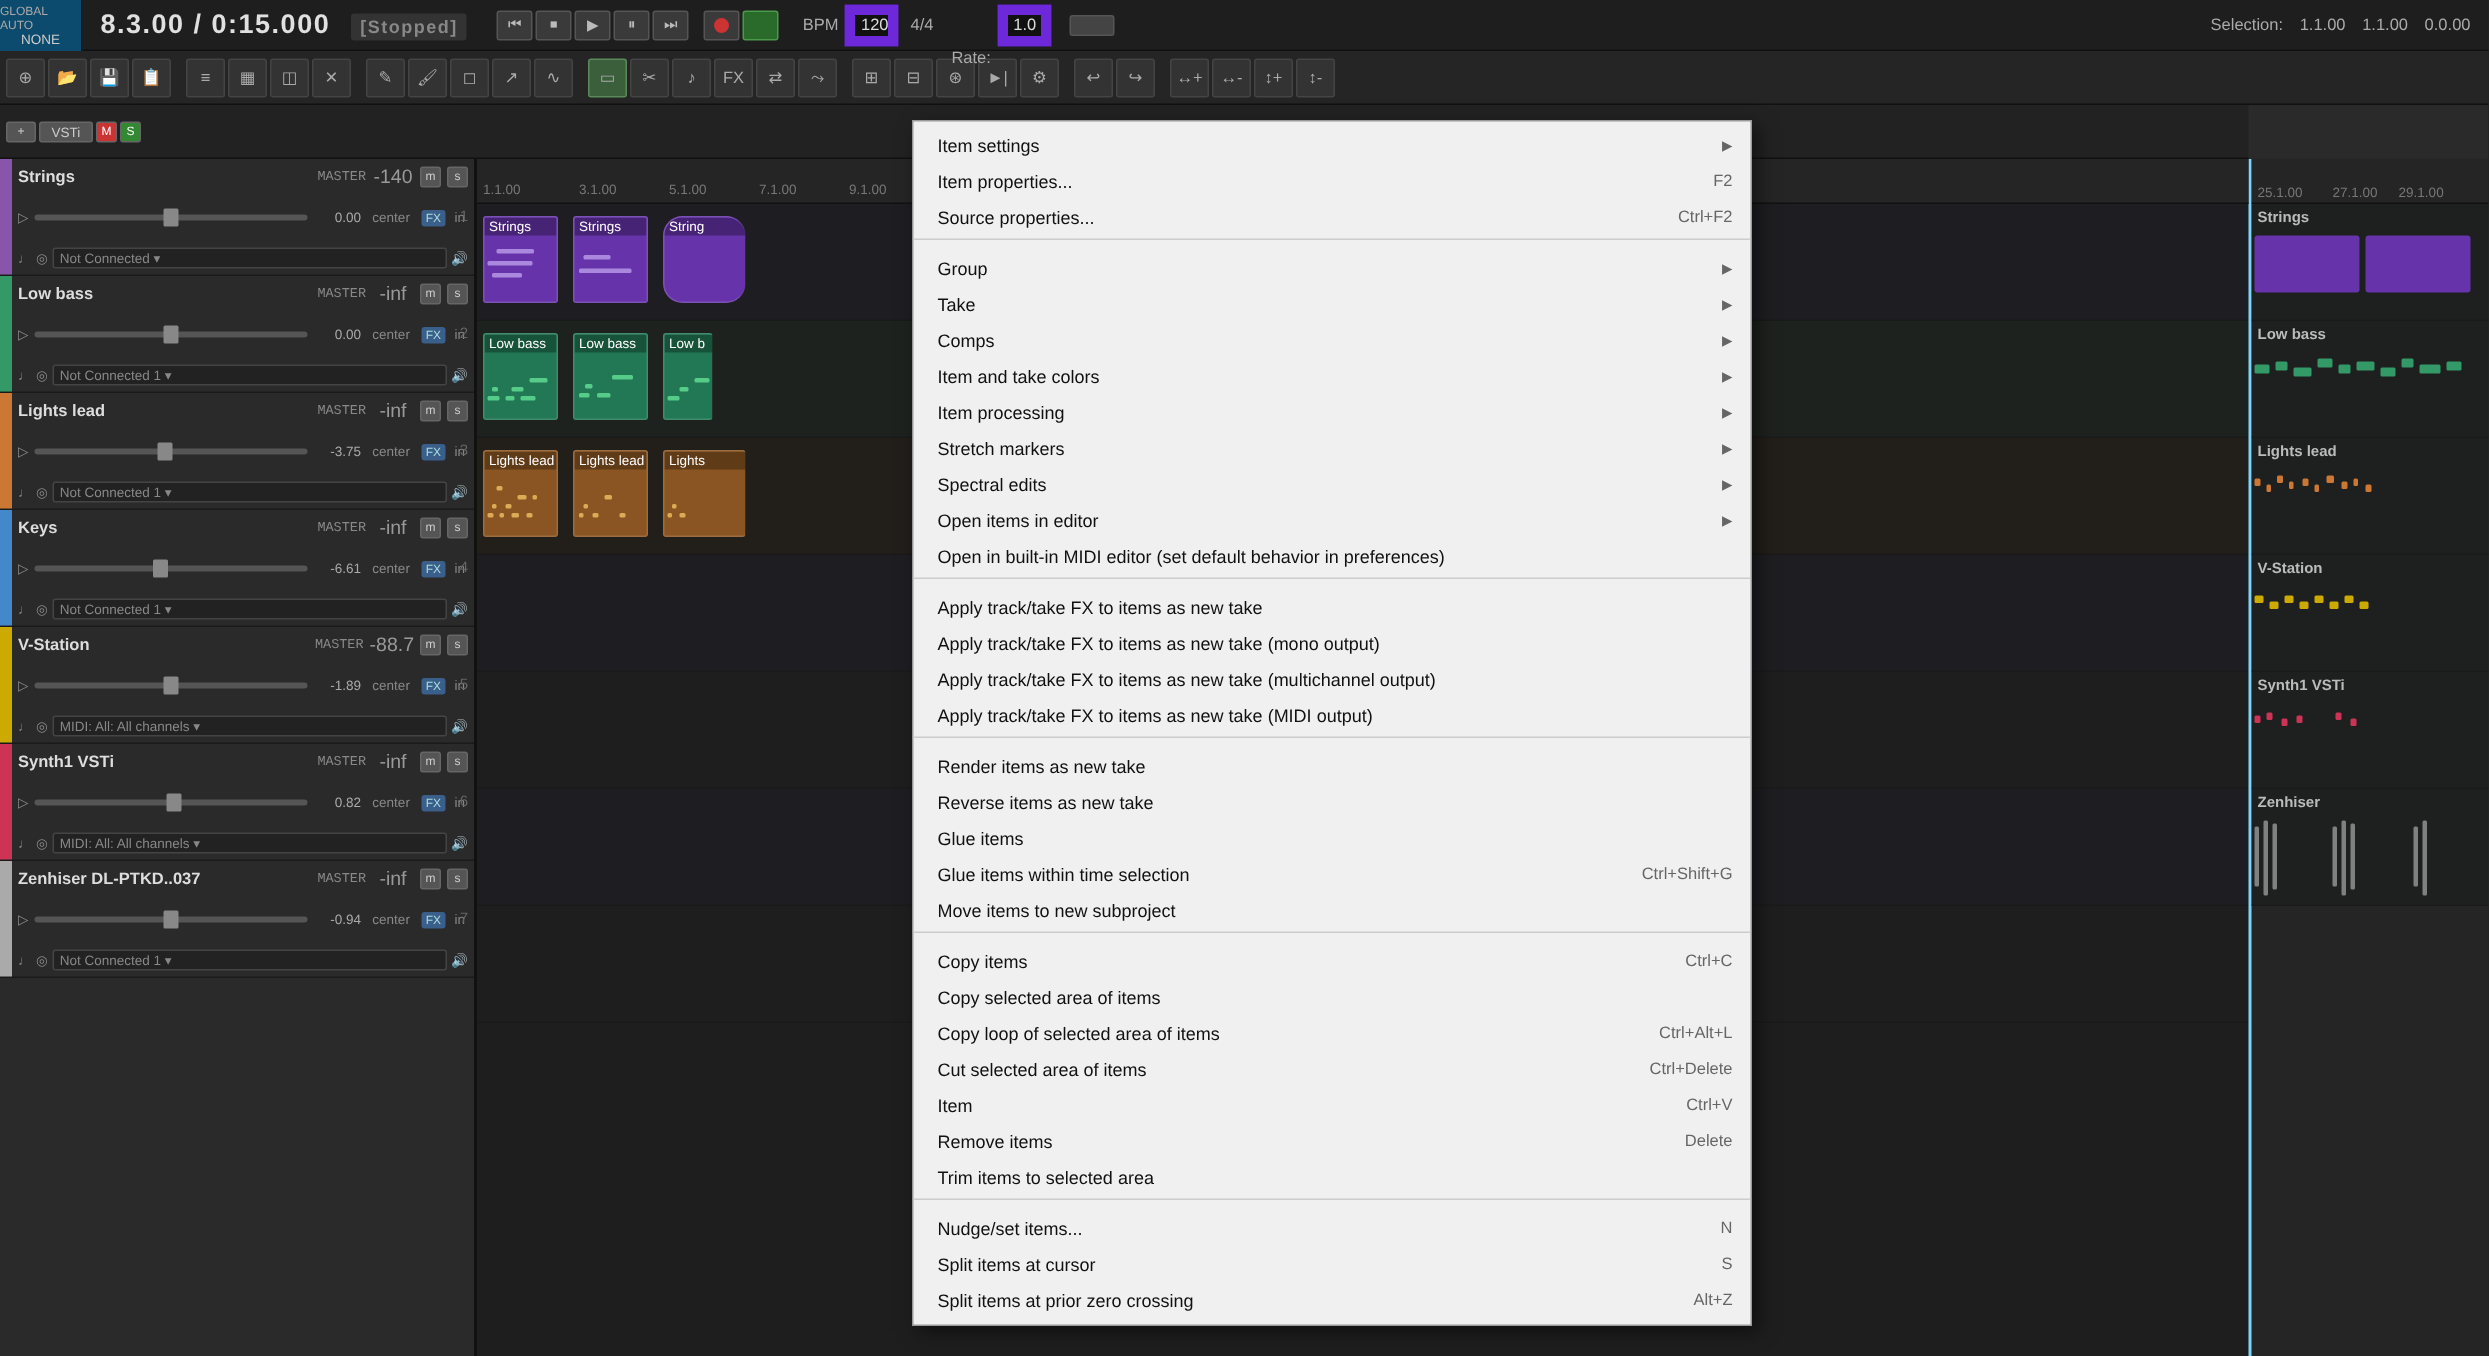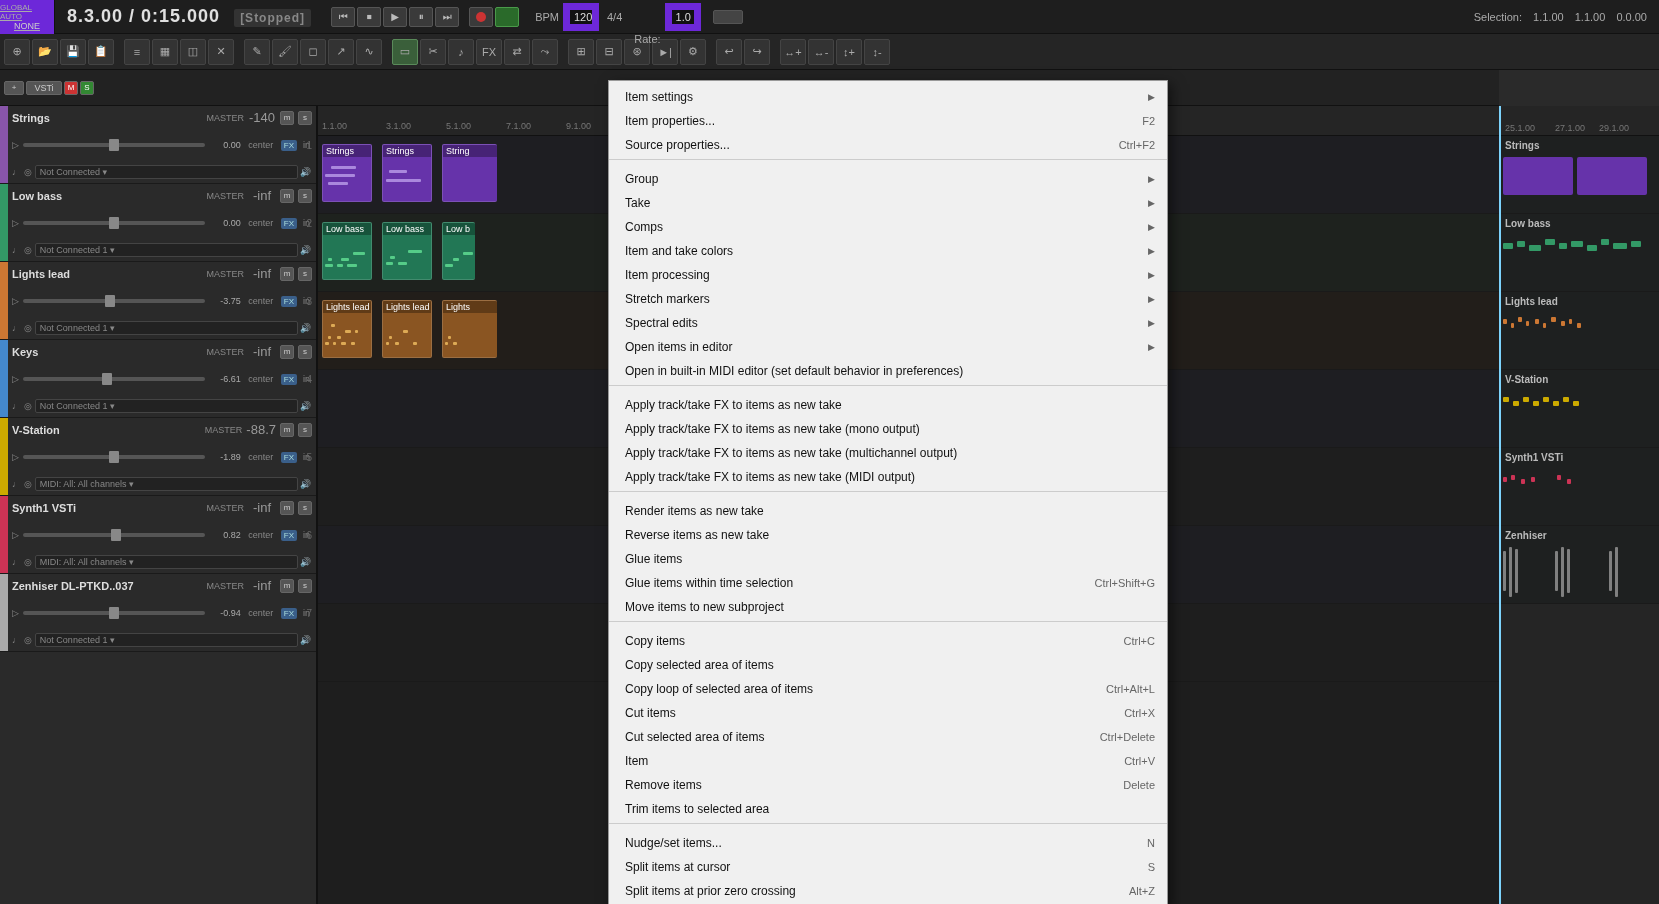--- a/index.html
+++ b/index.html
@@ -21,29 +21,28 @@
       height: 34px;
       background: #1e1e1e;
       display: flex;
       align-items: center;
       border-bottom: 1px solid #111;
       z-index: 10;
     }
     .global-auto {
       width: 55px;
       height: 34px;
-      background: #6d28d9;
+      background: #0c4a6e;
       border-right: 1px solid #111;
       display: flex;
       flex-direction: column;
       align-items: center;
       justify-content: center;
       font-size: 9px;
       color: #aaa;
-      text-decoration: underline;
     }
     .time-display {
       padding: 0 12px;
       font-size: 18px;
       color: #e0e0e0;
       font-weight: bold;
       letter-spacing: 1px;
     }
     .stopped-badge {
       font-size: 11px;
@@ -192,20 +191,21 @@
     }
     .track-name {
       font-size: 11px;
       font-weight: bold;
       color: #ddd;
       flex: 1;
     }
     .master-label {
       font-size: 9px;
       color: #888;
+      font-family: Liberation Mono, monospace;
     }
     .vol-label {
       font-size: 9px;
       color: #888;
     }
     .vol-num {
       font-size: 9px;
       color: #aaa;
       min-width: 32px;
       text-align: right;
@@ -745,21 +745,21 @@
         <div style="position:absolute;bottom:28px;left:8px;width:25px;height:3px;background:#aa88dd;border-radius:1px;"></div>
       </div>
     </div>
     <div class="midi-clip" style="left:64px;width:50px;background:#6633aa;">
       <div class="clip-label">Strings</div>
       <div style="position:absolute;bottom:4px;left:0;right:0;height:38px;">
         <div style="position:absolute;bottom:15px;left:3px;width:35px;height:3px;background:#aa88dd;border-radius:1px;"></div>
         <div style="position:absolute;bottom:24px;left:6px;width:18px;height:3px;background:#aa88dd;border-radius:1px;"></div>
       </div>
     </div>
-    <div class="midi-clip" style="left:124px;width:55px;background:#6633aa;border-right:none;">
+    <div class="midi-clip" style="left:124px;width:55px;background:#6633aa;border-right:none;border-radius:13px;">
       <div class="clip-label">String</div>
     </div>
   </div>
 
   <div class="tl-track" style="background:#1e221e;">
     <div class="midi-clip" style="left:4px;width:50px;background:#227755;">
       <div class="clip-label">Low bass</div>
       <div style="position:absolute;bottom:4px;left:0;right:0;height:38px;">
         <div style="position:absolute;bottom:8px;left:2px;width:8px;height:3px;background:#55cc88;border-radius:1px;"></div>
         <div style="position:absolute;bottom:8px;left:14px;width:6px;height:3px;background:#55cc88;border-radius:1px;"></div>
@@ -996,24 +996,20 @@
       <span class="menu-shortcut">Ctrl+C</span>
     </div>
     <div class="menu-item">
       <span>Copy selected area of items</span>
     </div>
     <div class="menu-item">
       <span>Copy loop of selected area of items</span>
       <span class="menu-shortcut">Ctrl+Alt+L</span>
     </div>
     <div class="menu-item">
-      <span>Cut items</span>
-      <span class="menu-shortcut">Ctrl+X</span>
-    </div>
-    <div class="menu-item">
       <span>Cut selected area of items</span>
       <span class="menu-shortcut">Ctrl+Delete</span>
     </div>
     <div class="menu-item">
       <span>Item</span>
       <span class="menu-shortcut">Ctrl+V</span>
     </div>
     <div class="menu-item">
       <span>Remove items</span>
       <span class="menu-shortcut">Delete</span>

